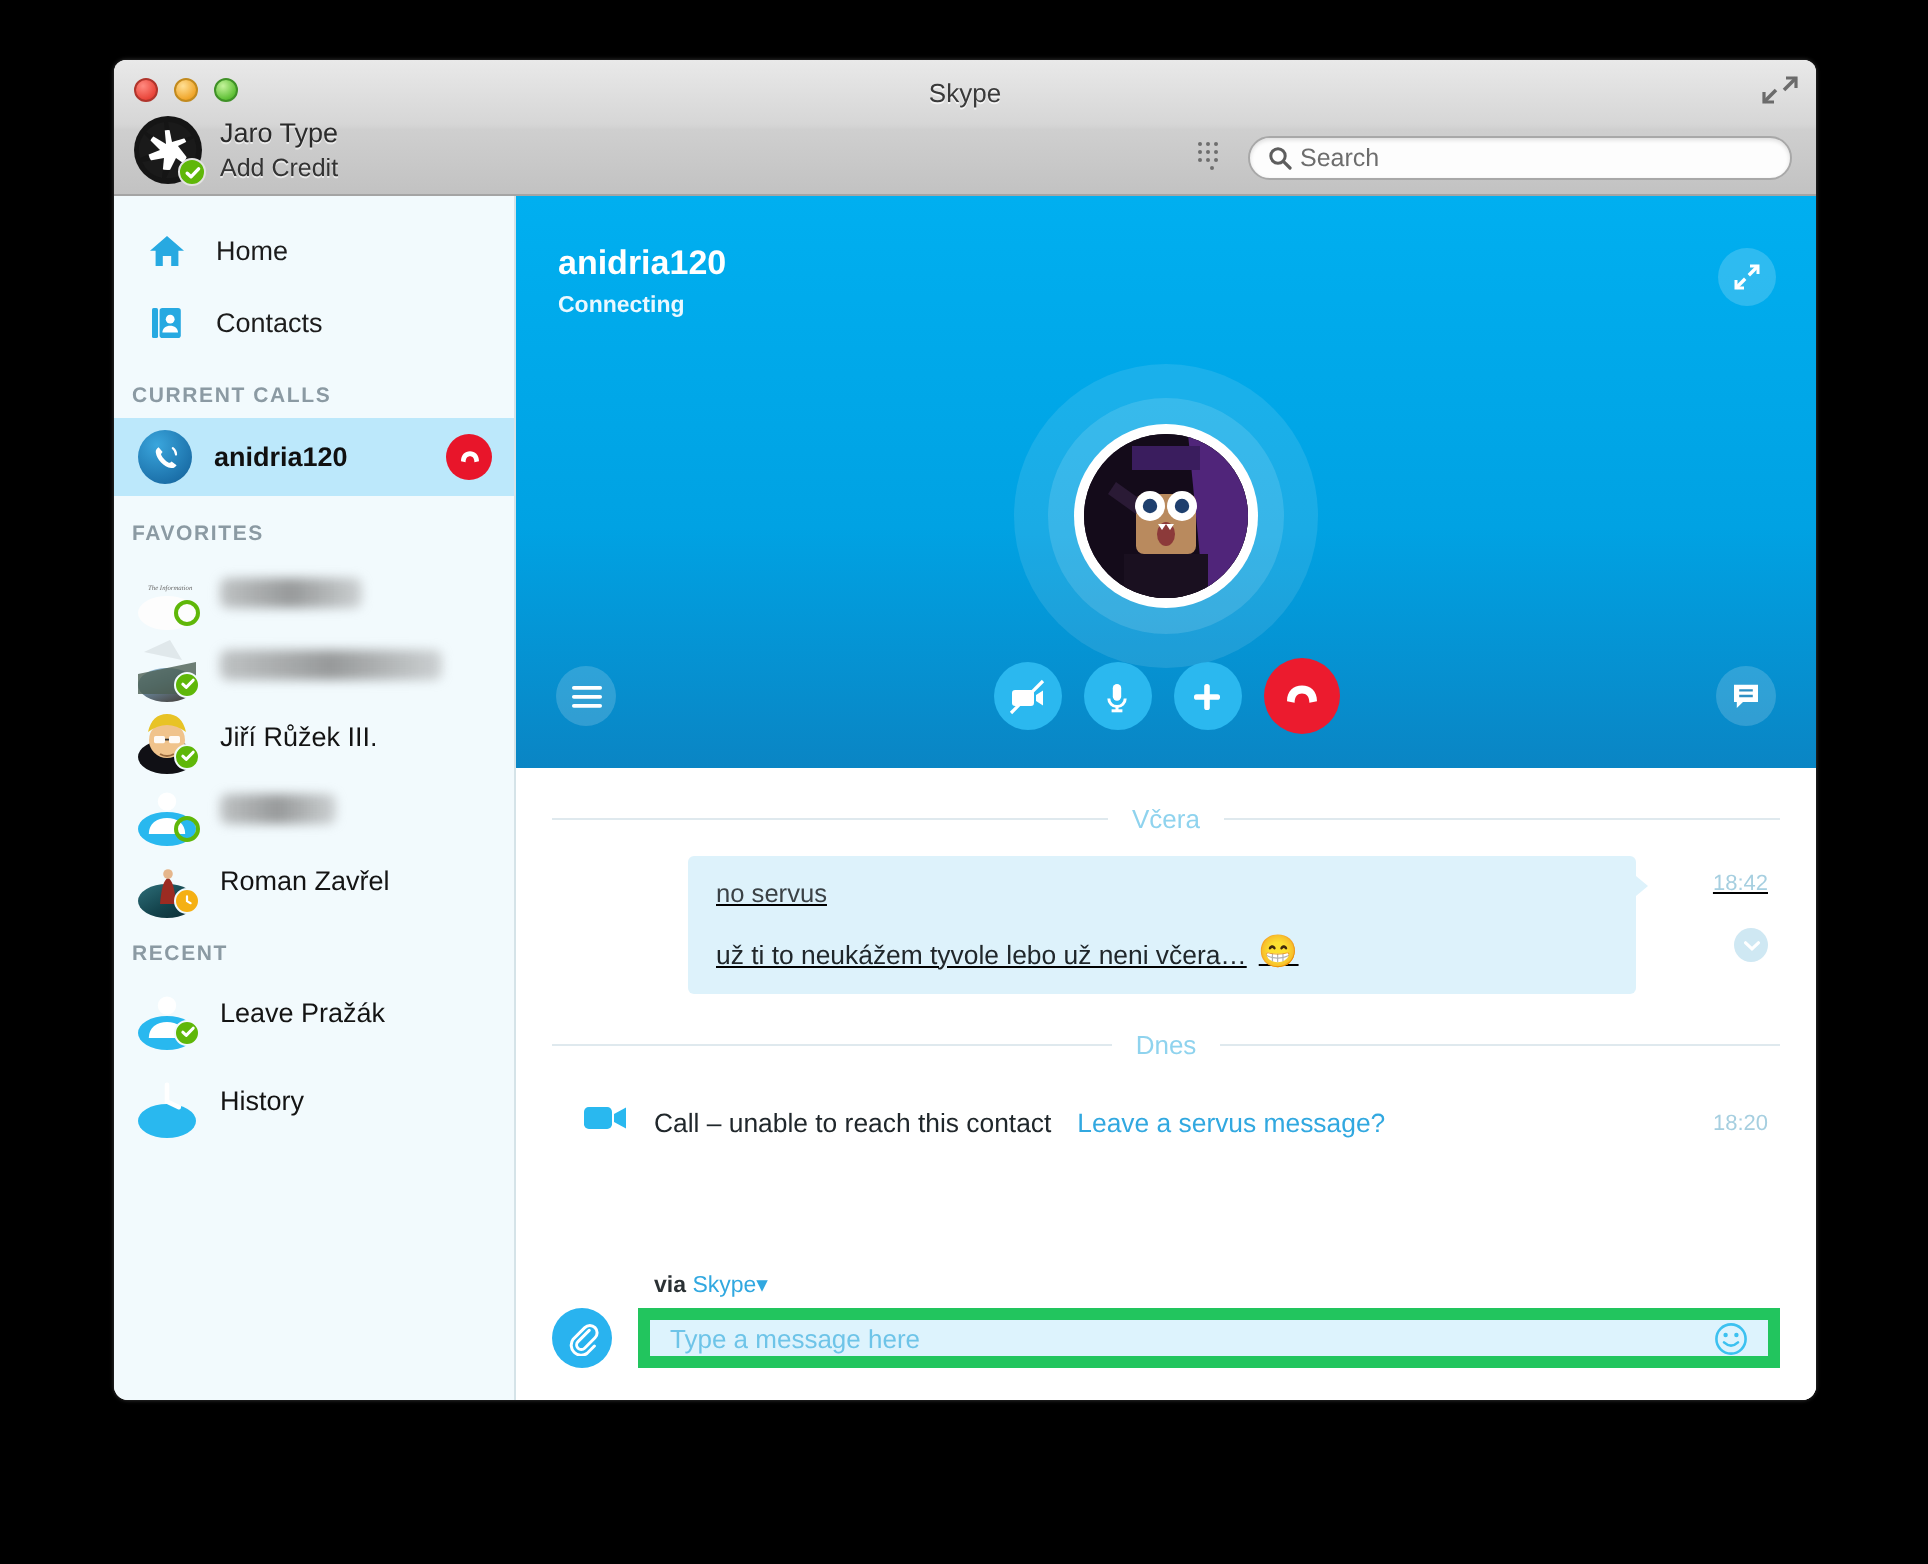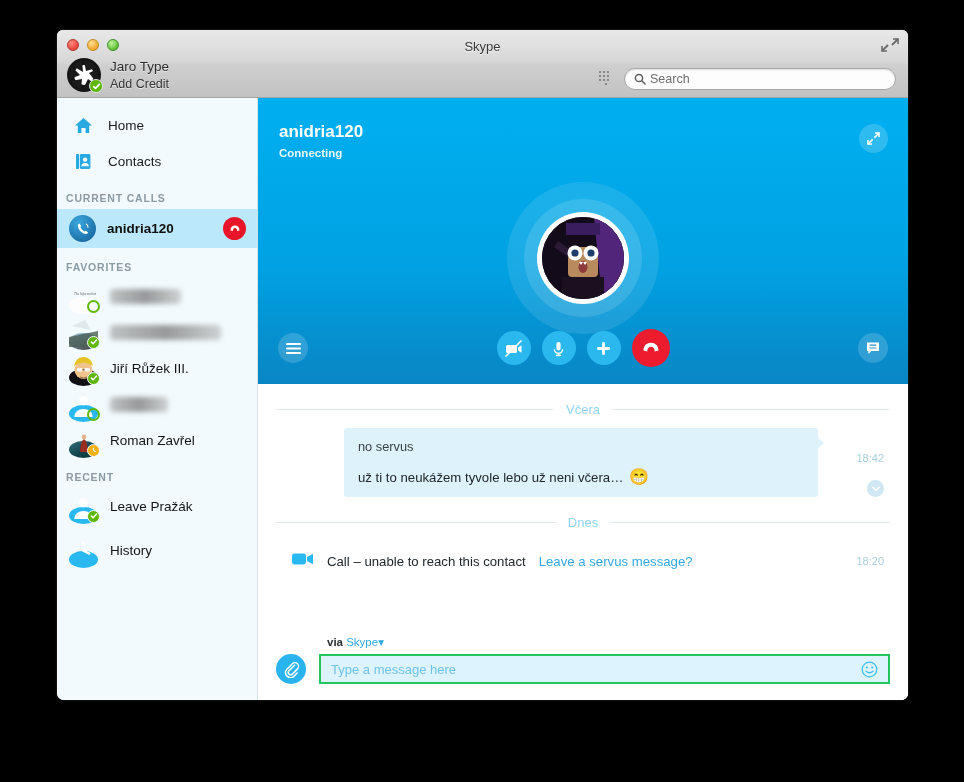--- a/index.html
+++ b/index.html
@@ -214,21 +214,21 @@
   .ctl.round { width: 34px; height: 34px; background: #2bb8ef; }
   .ctl.end   { width: 38px; height: 38px; background: #ec1b2e; }
   .ctl-center { flex: 1; display: flex; align-items: center; justify-content: center; gap: 11px; }
 
   
   .chat { flex: 1; background: #fff; padding: 0 18px; overflow: hidden; position: relative; }
   .day-sep { display: flex; align-items: center; gap: 12px; margin: 18px 0 11px; }
   .day-sep .line { flex: 1; height: 1px; background: #dfe9ee; }
   .day-sep .lbl { font-size: 13px; color: #8fd3ee; }
 
-  .msg-row { display: flex; align-items: flex-end; gap: 0; }
+  .msg-row { display: flex; align-items: flex-start; gap: 0; text-decoration: underline; }
   .bubble {
     position: relative;
     background: #ddf2fb; border-radius: 3px;
     padding: 11px 14px 12px;
     margin-left: 68px; flex: 1;
     max-width: 493px;
   }
   .bubble .line1 { font-size: 12.8px; color: #3b4246; }
   .bubble .line2 { font-size: 13.2px; color: #20272b; margin-top: 15px; display: flex; align-items: center; gap: 6px; }
   .emoji { font-size: 16px; line-height: 1; }
@@ -260,21 +260,21 @@
   .via-lbl { color: #2b3134; font-weight: bold; }
   .via-val { color: #31a8e0; cursor: pointer; }
   .input-row { display: flex; align-items: center; gap: 13px; }
   .clip-btn {
     width: 30px; height: 30px; border-radius: 50%;
     background: #29b3ef; display: flex; align-items: center; justify-content: center;
     flex: 0 0 30px; cursor: pointer;
   }
   .msg-input {
     flex: 1; height: 30px;
-    background: #ddf3fd; border: 2px solid #22c55e;
+    background: #ddf3fd; border: 6px solid #22c55e;
     display: flex; align-items: center; padding: 0 10px;
     cursor: text;
   }
   .msg-input .ph { flex: 1; font-size: 13px; color: #6ec4e8; }
   .smiley-btn { cursor: pointer; display: flex; }
 </style>
 </head>
 <body>
 
 <div class="window">

